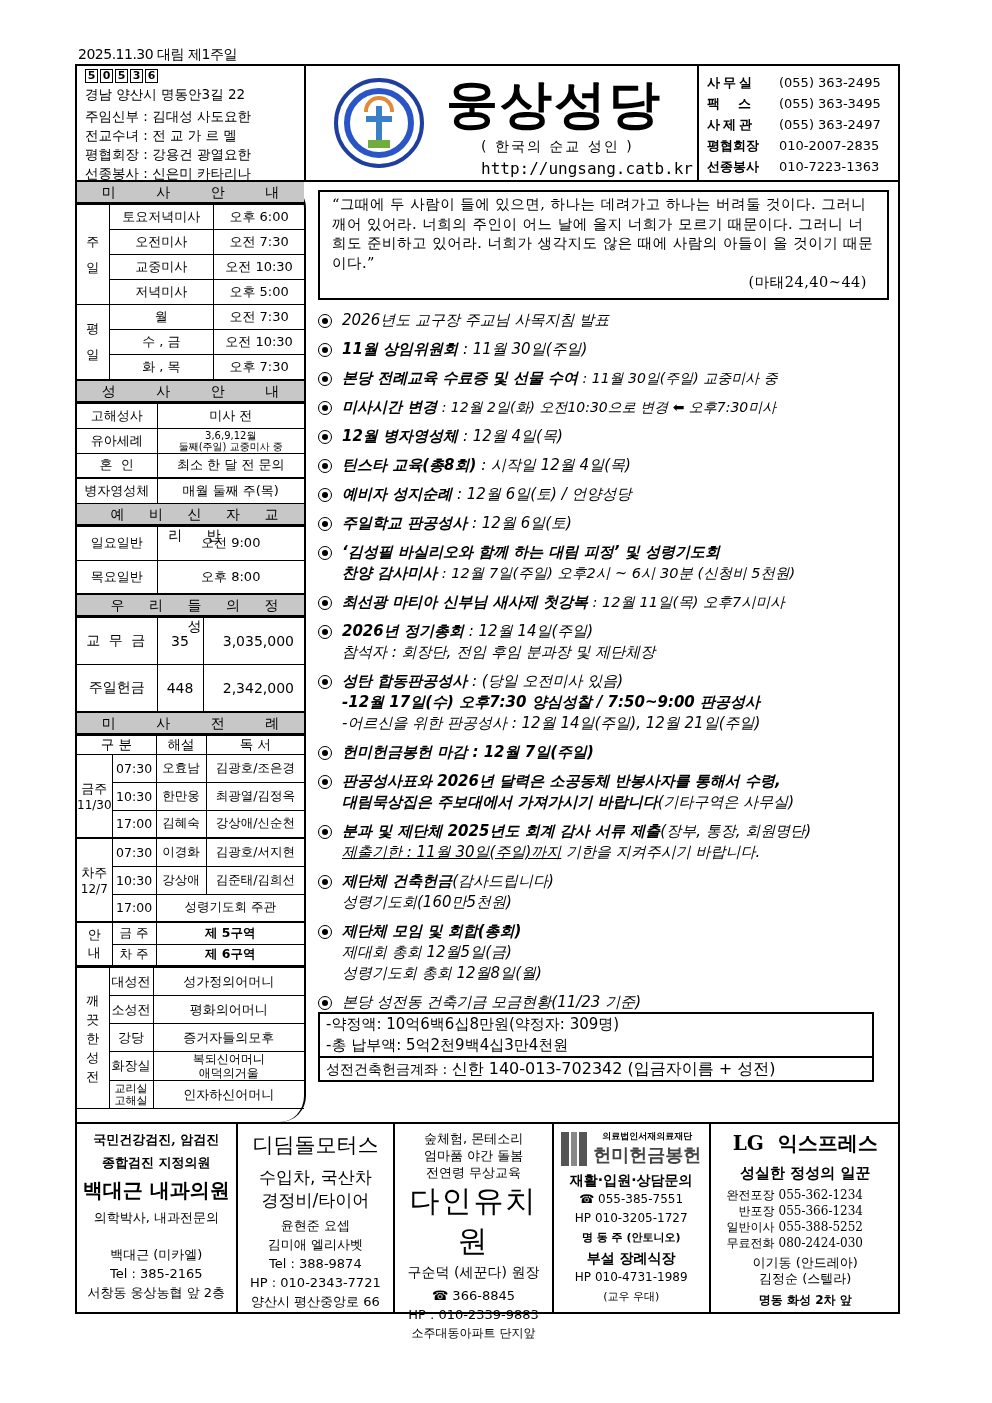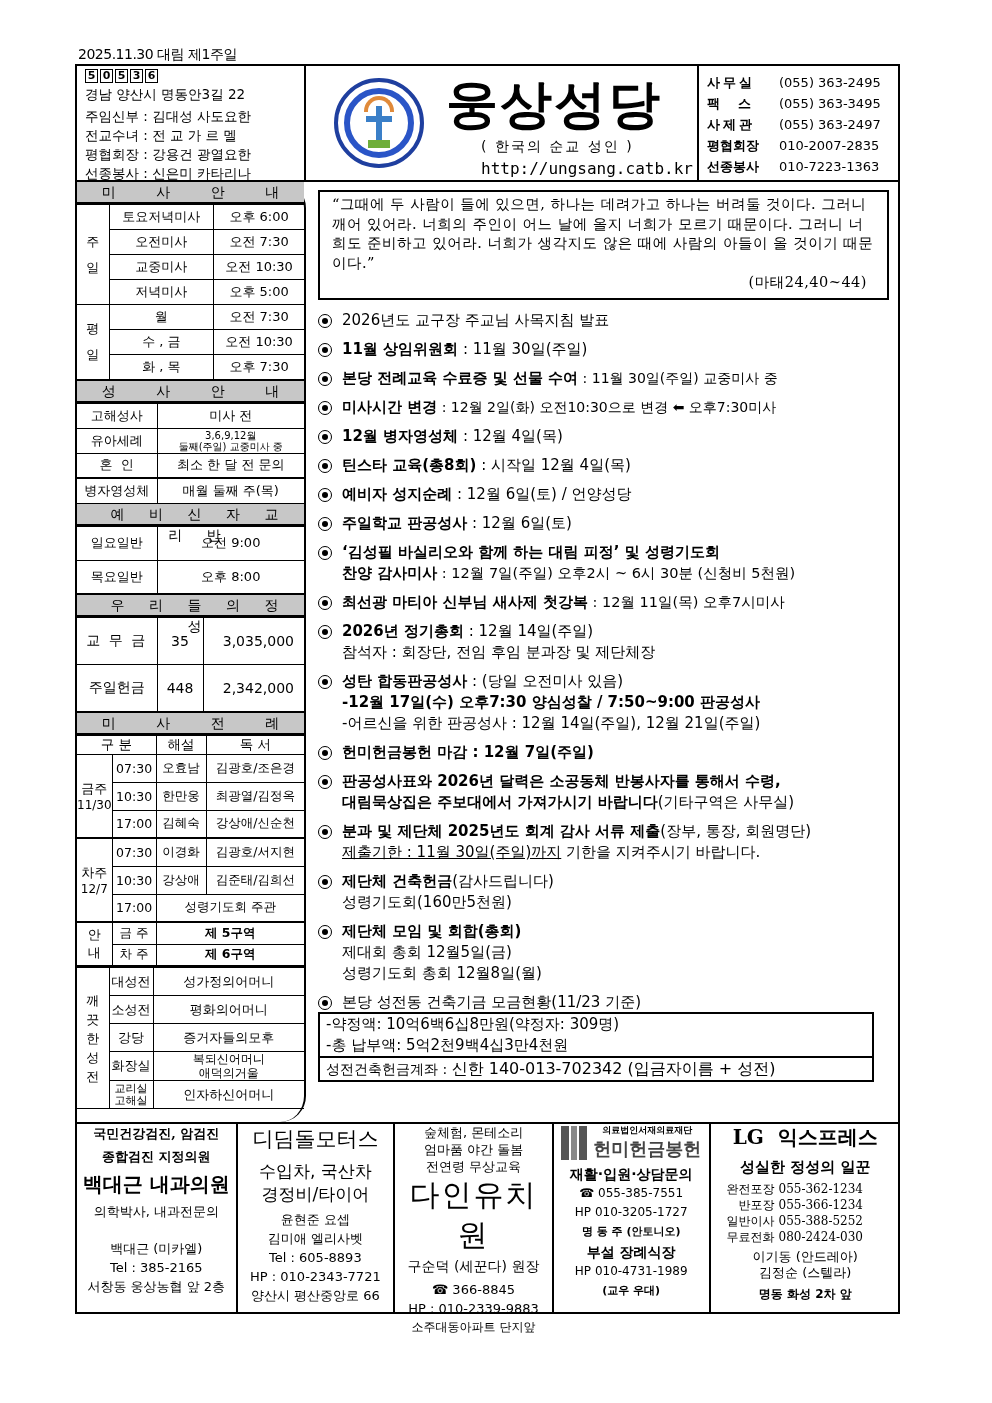--- a/index.html
+++ b/index.html
@@ -58,34 +58,34 @@
   .t-clean td.side { width: 32px; border-left: none; line-height: 19px; }
   .t-clean tr td:last-child { border-right: none; }
   .t-clean .small { font-size: 12px; line-height: 14px; }
   .t-clean .tiny { font-size: 11px; line-height: 12px; }
 
   
   .right-col { position: absolute; left: 229px; top: 116px; width: 594px; height: 940px; }
   .quote { position: absolute; left: 12px; top: 8px; width: 571px; height: 110px; border: 2px solid #000; padding: 3px 12px; font-family: "DejaVu Serif", serif; font-size: 14.5px; line-height: 19.5px; letter-spacing: 0.5px; }
   .quote .ref { text-align: right; padding-right: 8px; }
   .notices { position: absolute; left: 10px; top: 128px; width: 584px; }
-  .notice { position: relative; padding-left: 26px; font-size: 15px; line-height: 21px; margin-bottom: 8px; white-space: nowrap; }
+  .notice { position: relative; padding-left: 26px; font-size: 15px; line-height: 21px; margin-bottom: 8px; white-space: nowrap; font-style: italic; }
   .notice .bullet { position: absolute; left: 2px; top: 4px; width: 14px; height: 14px; border-radius: 50%; border: 1.5px solid #000; background: #fff; }
   .notice .bullet::after { content: ""; position: absolute; left: 2.5px; top: 2.5px; width: 6px; height: 6px; border-radius: 50%; background: #000; }
   .notice b { font-weight: bold; }
   .notice .sub { display: block; }
   .notice .u { text-decoration: underline; }
   .arrow { font-size: 14px; }
   .fund-box { position: absolute; left: 12px; top: 830px; width: 556px; border: 2px solid #000; }
   .fund-box .row { font-size: 15px; line-height: 21px; padding-left: 6px; white-space: nowrap; }
   .fund-box .row.acct { border-top: 2px solid #000; font-size: 16px; }
 
   
   .ads { position: absolute; left: 0; top: 1056px; width: 823px; height: 190px; border-top: 2px solid #000; display: flex; }
-  .ad { height: 100%; border-right: 2px solid #000; text-align: center; }
+  .ad { height: 100%; border-right: 2px solid #000; text-align: center; padding-top: 6px; }
   .ad:last-child { border-right: none; }
   .ad .l { font-size: 13px; line-height: 19px; white-space: nowrap; }
   .ad1 { width: 166px; }
   .ad2 { width: 163px; }
   .ad3 { width: 164px; }
   .ad4 { width: 162px; }
   .ad5 { width: 196px; }
   .ad .big { font-size: 20px; font-weight: bold; line-height: 30px; }
   .ad .mid { font-size: 17px; line-height: 23px; }
   .ad .hand { font-family: "DejaVu Serif", serif; font-weight: bold; font-size: 13px; }
@@ -409,21 +409,21 @@
       <div class="l" style="margin-top:18px">백대근 (미카엘)</div>
       <div class="l">Tel : 385-2165</div>
       <div class="l">서창동 웅상농협 앞 2층</div>
     </div>
     <div class="ad ad2">
       <div class="big" style="font-weight:normal;font-size:21px">디딤돌모터스</div>
       <div class="mid" style="margin-top:6px">수입차, 국산차</div>
       <div class="mid">경정비/타이어</div>
       <div class="l" style="margin-top:4px">윤현준 요셉</div>
       <div class="l">김미애 엘리사벳</div>
-      <div class="l">Tel : 605-8893</div>
+      <div class="l">Tel : 388-9874</div>
       <div class="l">HP : 010-2343-7721</div>
       <div class="l">양산시 평산중앙로 66</div>
     </div>
     <div class="ad ad3">
       <div class="l" style="line-height:17px">숲체험, 몬테소리</div>
       <div class="l" style="line-height:17px">엄마품 야간 돌봄</div>
       <div class="l" style="line-height:17px">전연령 무상교육</div>
       <div class="script">다인유치원</div>
       <div class="l" style="font-size:14px;margin-top:2px">구순덕 (세꾼다) 원장</div>
       <div class="l" style="margin-top:4px">☎ 366-8845</div>
@@ -437,21 +437,21 @@
           <div class="small">의료법인서재의료재단</div>
           <div class="nm">헌미헌금봉헌</div>
         </div>
       </div>
       <div class="l" style="font-weight:bold;font-size:14px;margin-top:4px">재활·입원·상담문의</div>
       <div class="l" style="font-size:12px">☎ 055-385-7551</div>
       <div class="l" style="font-size:12px">HP 010-3205-1727</div>
       <div class="l" style="font-size:11px;font-weight:bold">명 동 주 (안토니오)</div>
       <div class="l" style="font-weight:bold;font-size:14px;margin-top:2px">부설 장례식장</div>
       <div class="l" style="font-size:12px">HP 010-4731-1989</div>
-      <div class="l" style="font-size:11px;font-weight:bold">(교우 우대)</div>
+      <div class="l" style="font-size:11px;font-weight:normal">(교우 우대)</div>
     </div>
     <div class="ad ad5">
       <div style="font-size:20px;font-weight:bold;line-height:26px;font-family:'DejaVu Serif',serif"><span>LG</span>&nbsp;&nbsp;<span>익스프레스</span></div>
       <div class="l" style="font-weight:bold;font-size:15px;margin:8px 0 4px">성실한 정성의 일꾼</div>
       <div class="phones">
         <div><span class="k">완전포장</span><span>055-362-1234</span></div>
         <div><span class="k">반포장</span><span>055-366-1234</span></div>
         <div><span class="k">일반이사</span><span>055-388-5252</span></div>
         <div><span class="k">무료전화</span><span>080-2424-030</span></div>
       </div>

